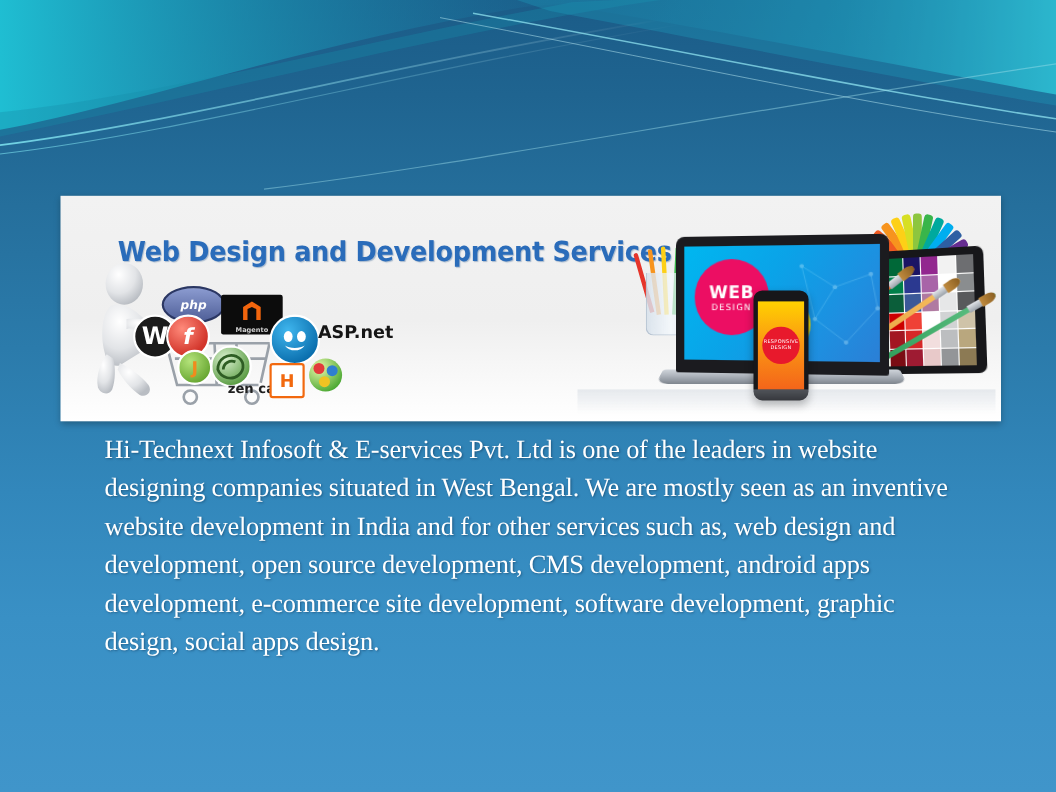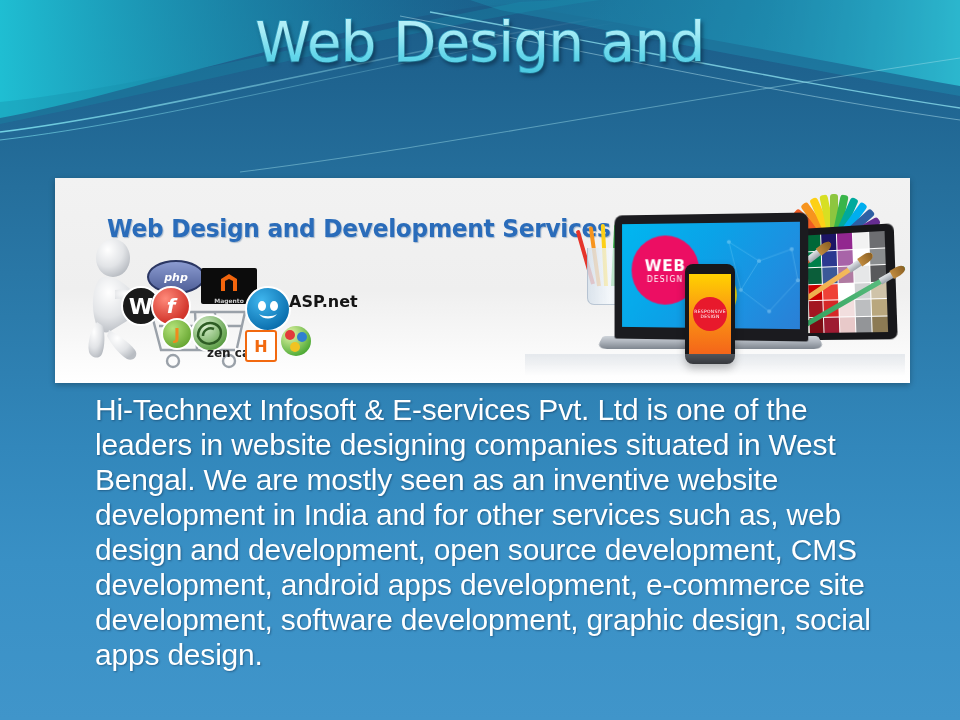--- a/index.html
+++ b/index.html
@@ -223,22 +223,22 @@
     position: absolute; left: 0; bottom: 0; width: 100%; height: 22px;
     background: linear-gradient(to bottom, rgba(190,200,212,0.35), rgba(255,255,255,0));
   }
 
   
   .body-text {
     position: absolute;
     left: 95px;
     top: 392px;
     width: 790px;
-    font-family: Liberation Sans, sans-serif;
-    font-size: 30px;
+    font-family: Liberation Serif, serif;
+    font-size: 24px;
     line-height: 35px;
     color: #ffffff;
     text-shadow: 1px 1px 2px rgba(10,40,70,0.45);
     z-index: 5;
     letter-spacing: -0.2px;
   }
 </style>
 </head>
 <body>
 
@@ -270,24 +270,20 @@
     <path d="M960,96 C820,72 680,44 500,10 L470,0 L960,0 Z" fill="#1fa7c4" opacity="0.30"></path>
 
     <path d="M0,132 C160,112 360,58 600,18" stroke="url(#wv3)" stroke-width="1.6" fill="none"></path>
     <path d="M0,140 C170,120 370,64 620,22" stroke="url(#wv3)" stroke-width="1" fill="none" opacity="0.7"></path>
     <path d="M960,108 C800,84 640,50 430,12" stroke="#8fe3f0" stroke-width="1.4" fill="none" opacity="0.75"></path>
     <path d="M960,120 C790,96 620,58 400,16" stroke="#bfeef7" stroke-width="0.9" fill="none" opacity="0.5"></path>
     <path d="M240,172 C420,150 640,106 960,58" stroke="#9fe0ec" stroke-width="1.1" fill="none" opacity="0.45"></path>
   </svg>
 
   <div class="title-block">
-    <div class="title-line-wrap">
-      <div class="title-line-outline">Web Design and</div>
-      <div class="title-line">Web Design and</div>
-    </div>
   </div>
 
   <div class="banner">
 
     <div class="banner-heading">Web Design and Development Services</div>
 
     <div class="art-left">
 
       <svg class="man" viewBox="0 0 90 125">
         <defs>

